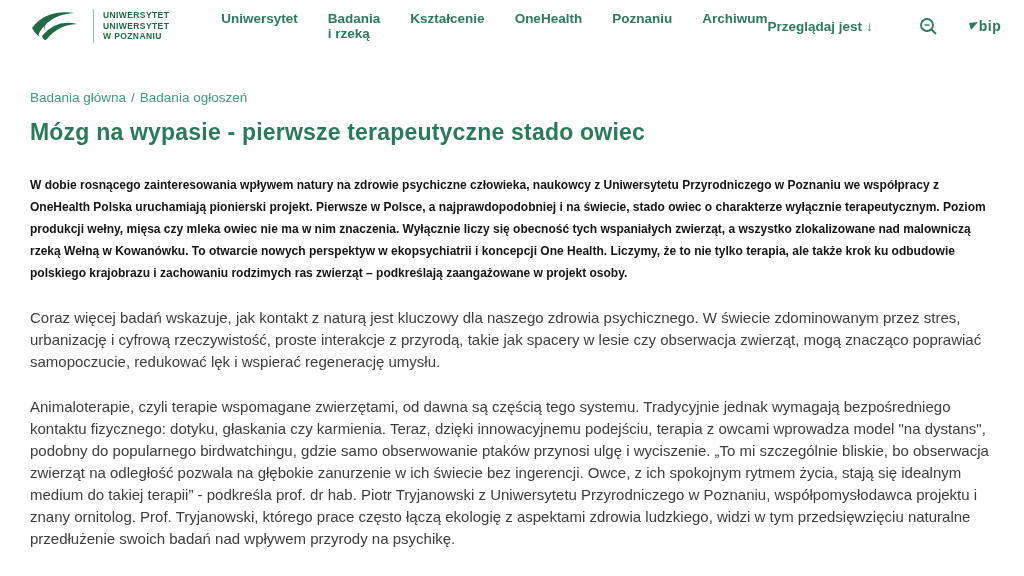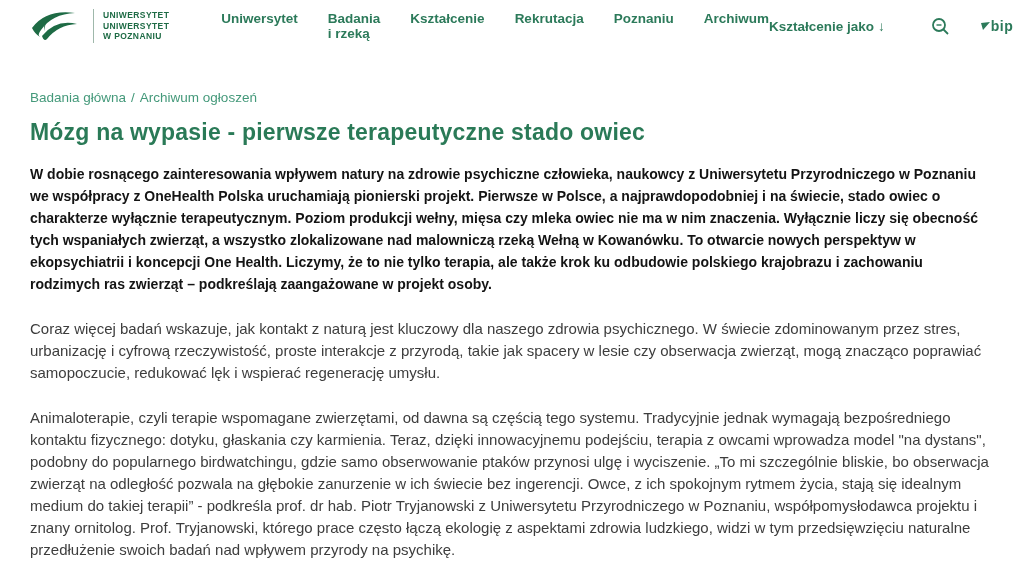--- a/index.html
+++ b/index.html
@@ -24,21 +24,21 @@
     display:flex; align-items:center; gap:1px; }
   .lang { font-size:12.5px; font-weight:600; color:#2c7a5a; }
 
   
   .content { padding:0 30px; }
   .breadcrumb { margin-top:38px; font-size:13.5px; color:#44997a; }
   .breadcrumb a { color:#44997a; text-decoration:none; }
   .breadcrumb .sep { margin:0 5px; }
   .page-title { margin-top:14px; font-size:23px; font-weight:700; color:#2a7a57;
     letter-spacing:.2px; }
-  .lead { margin-top:17px; font-size:14px; line-height:22px; font-weight:700;
+  .lead { margin-top:28px; font-size:12px; line-height:22px; font-weight:700;
     color:#141414; }
   .para { margin-top:23px; font-size:15px; line-height:22px; color:#3d3d3d; }
 </style>
 </head>
 <body>
 
 <header class="header">
   <div class="logo">
     <span class="logo-mark">
       <svg width="54" height="38" viewBox="0 0 54 38" aria-hidden="true">
@@ -52,27 +52,27 @@
       <div>UNIWERSYTET</div>
       <div>UNIWERSYTET</div>
       <div>W POZNANIU</div>
     </span>
   </div>
 
   <nav class="nav">
     <a href="#">Uniwersytet</a>
     <a href="#">Badania i rzeką</a>
     <a href="#">Kształcenie</a>
-    <a href="#">Rekrutacja</a>
+    <a href="#">OneHealth</a>
     <a href="#">Poznaniu</a>
     <a href="#">Archiwum</a>
   </nav>
 
   <div class="browse">
-    <span>Kształcenie jako</span><span class="arrow">↓</span>
+    <span>Przeglądaj jest</span><span class="arrow">↓</span>
   </div>
 
   <div class="utils">
     <span class="util">
       <svg width="19" height="19" viewBox="0 0 19 19" fill="none" stroke="#2c7a5a" stroke-width="1.8">
         <circle cx="8" cy="8" r="6"></circle>
         <line x1="12.5" y1="12.5" x2="17" y2="17"></line>
         <line x1="5.5" y1="8" x2="10.5" y2="8" stroke-width="1.4"></line>
       </svg>
     </span>
@@ -82,21 +82,21 @@
         </svg>
       <span>bip</span>
     </span>
     <span class="lang util">EN</span>
 
   </div>
 </header>
 
 <main class="content">
   <div class="breadcrumb">
-    <a href="#">Badania główna</a><span class="sep">/</span><a href="#">Archiwum ogłoszeń</a>
+    <a href="#">Badania główna</a><span class="sep">/</span><a href="#">Badania ogłoszeń</a>
   </div>
 
   <h1 class="page-title">Mózg na wypasie - pierwsze terapeutyczne stado owiec</h1>
 
   <p class="lead">W dobie rosnącego zainteresowania wpływem natury na zdrowie psychiczne człowieka, naukowcy z Uniwersytetu Przyrodniczego w Poznaniu we współpracy z OneHealth Polska uruchamiają pionierski projekt. Pierwsze w Polsce, a najprawdopodobniej i na świecie, stado owiec o charakterze wyłącznie terapeutycznym. Poziom produkcji wełny, mięsa czy mleka owiec nie ma w nim znaczenia. Wyłącznie liczy się obecność tych wspaniałych zwierząt, a wszystko zlokalizowane nad malowniczą rzeką Wełną w Kowanówku. To otwarcie nowych perspektyw w ekopsychiatrii i koncepcji One Health. Liczymy, że to nie tylko terapia, ale także krok ku odbudowie polskiego krajobrazu i zachowaniu rodzimych ras zwierząt – podkreślają zaangażowane w projekt osoby.</p>
   <p class="para">Coraz więcej badań wskazuje, jak kontakt z naturą jest kluczowy dla naszego zdrowia psychicznego. W świecie zdominowanym przez stres, urbanizację i cyfrową rzeczywistość, proste interakcje z przyrodą, takie jak spacery w lesie czy obserwacja zwierząt, mogą znacząco poprawiać samopoczucie, redukować lęk i wspierać regenerację umysłu.</p>
   <p class="para">Animaloterapie, czyli terapie wspomagane zwierzętami, od dawna są częścią tego systemu. Tradycyjnie jednak wymagają bezpośredniego kontaktu fizycznego: dotyku, głaskania czy karmienia. Teraz, dzięki innowacyjnemu podejściu, terapia z owcami wprowadza model "na dystans", podobny do popularnego birdwatchingu, gdzie samo obserwowanie ptaków przynosi ulgę i wyciszenie. „To mi szczególnie bliskie, bo obserwacja zwierząt na odległość pozwala na głębokie zanurzenie w ich świecie bez ingerencji. Owce, z ich spokojnym rytmem życia, stają się idealnym medium do takiej terapii” - podkreśla prof. dr hab. Piotr Tryjanowski z Uniwersytetu Przyrodniczego w Poznaniu, współpomysłodawca projektu i znany ornitolog. Prof. Tryjanowski, którego prace często łączą ekologię z aspektami zdrowia ludzkiego, widzi w tym przedsięwzięciu naturalne przedłużenie swoich badań nad wpływem przyrody na psychikę.</p>
 
 </main>
 

